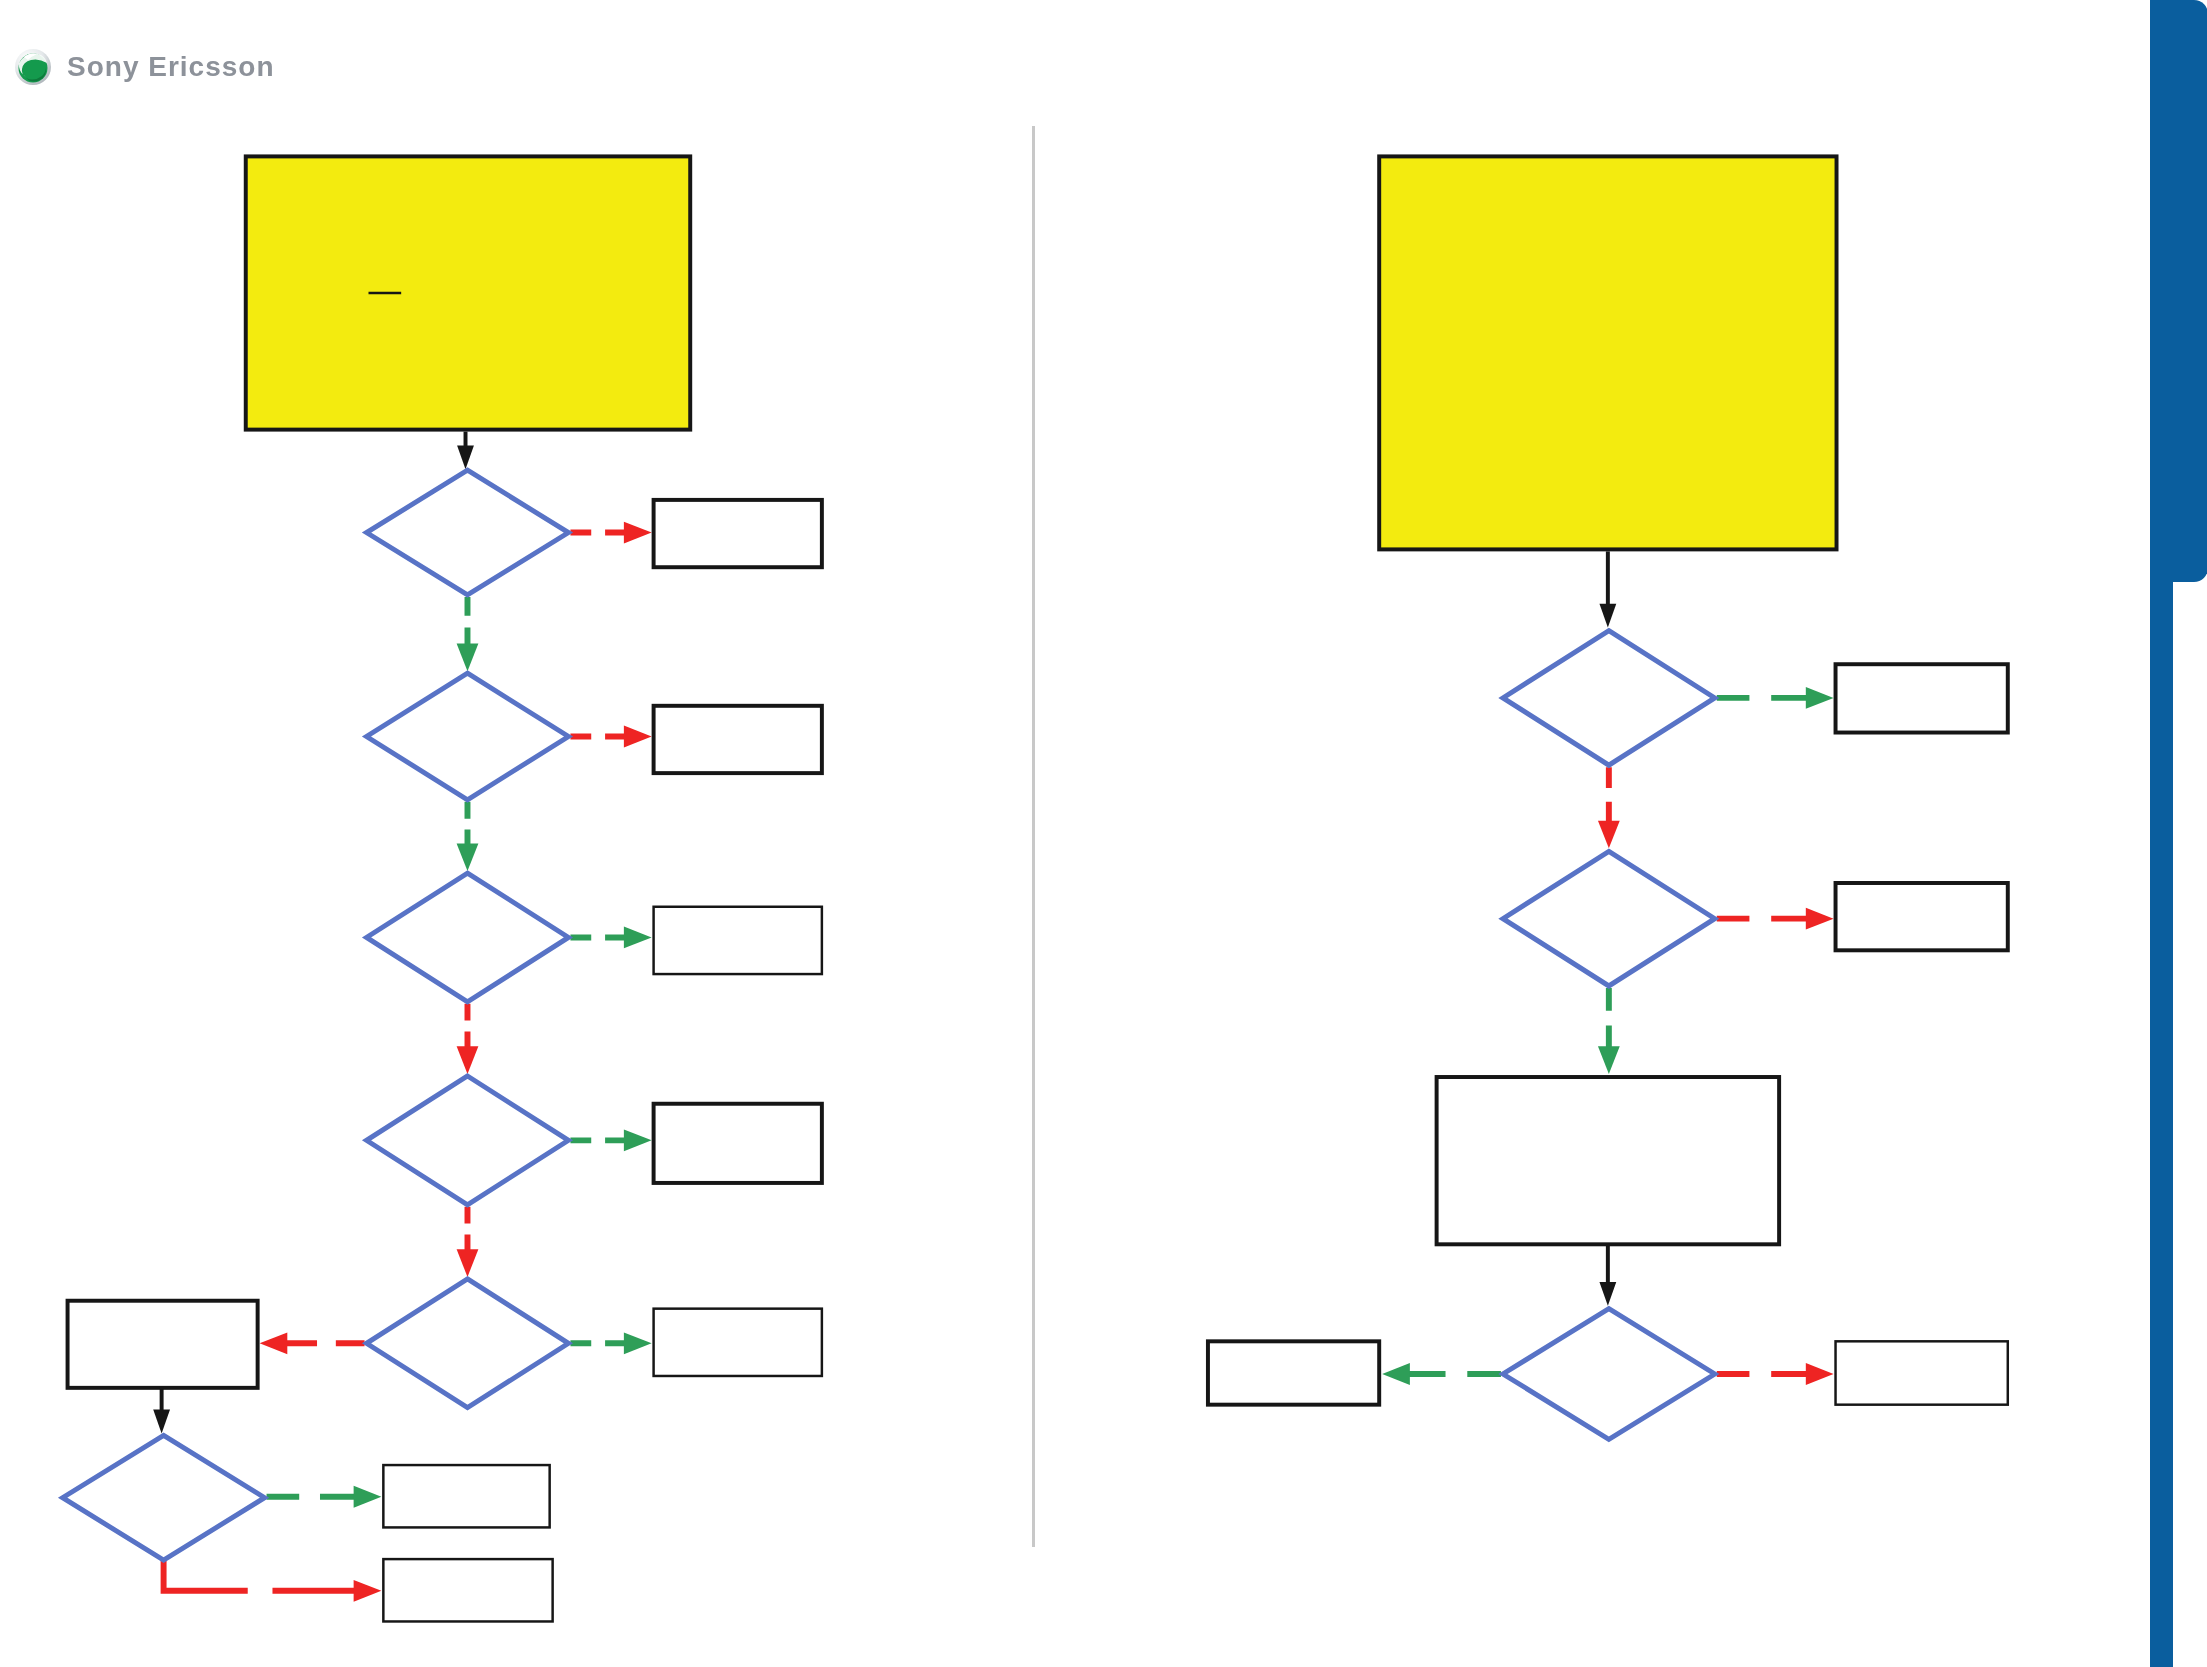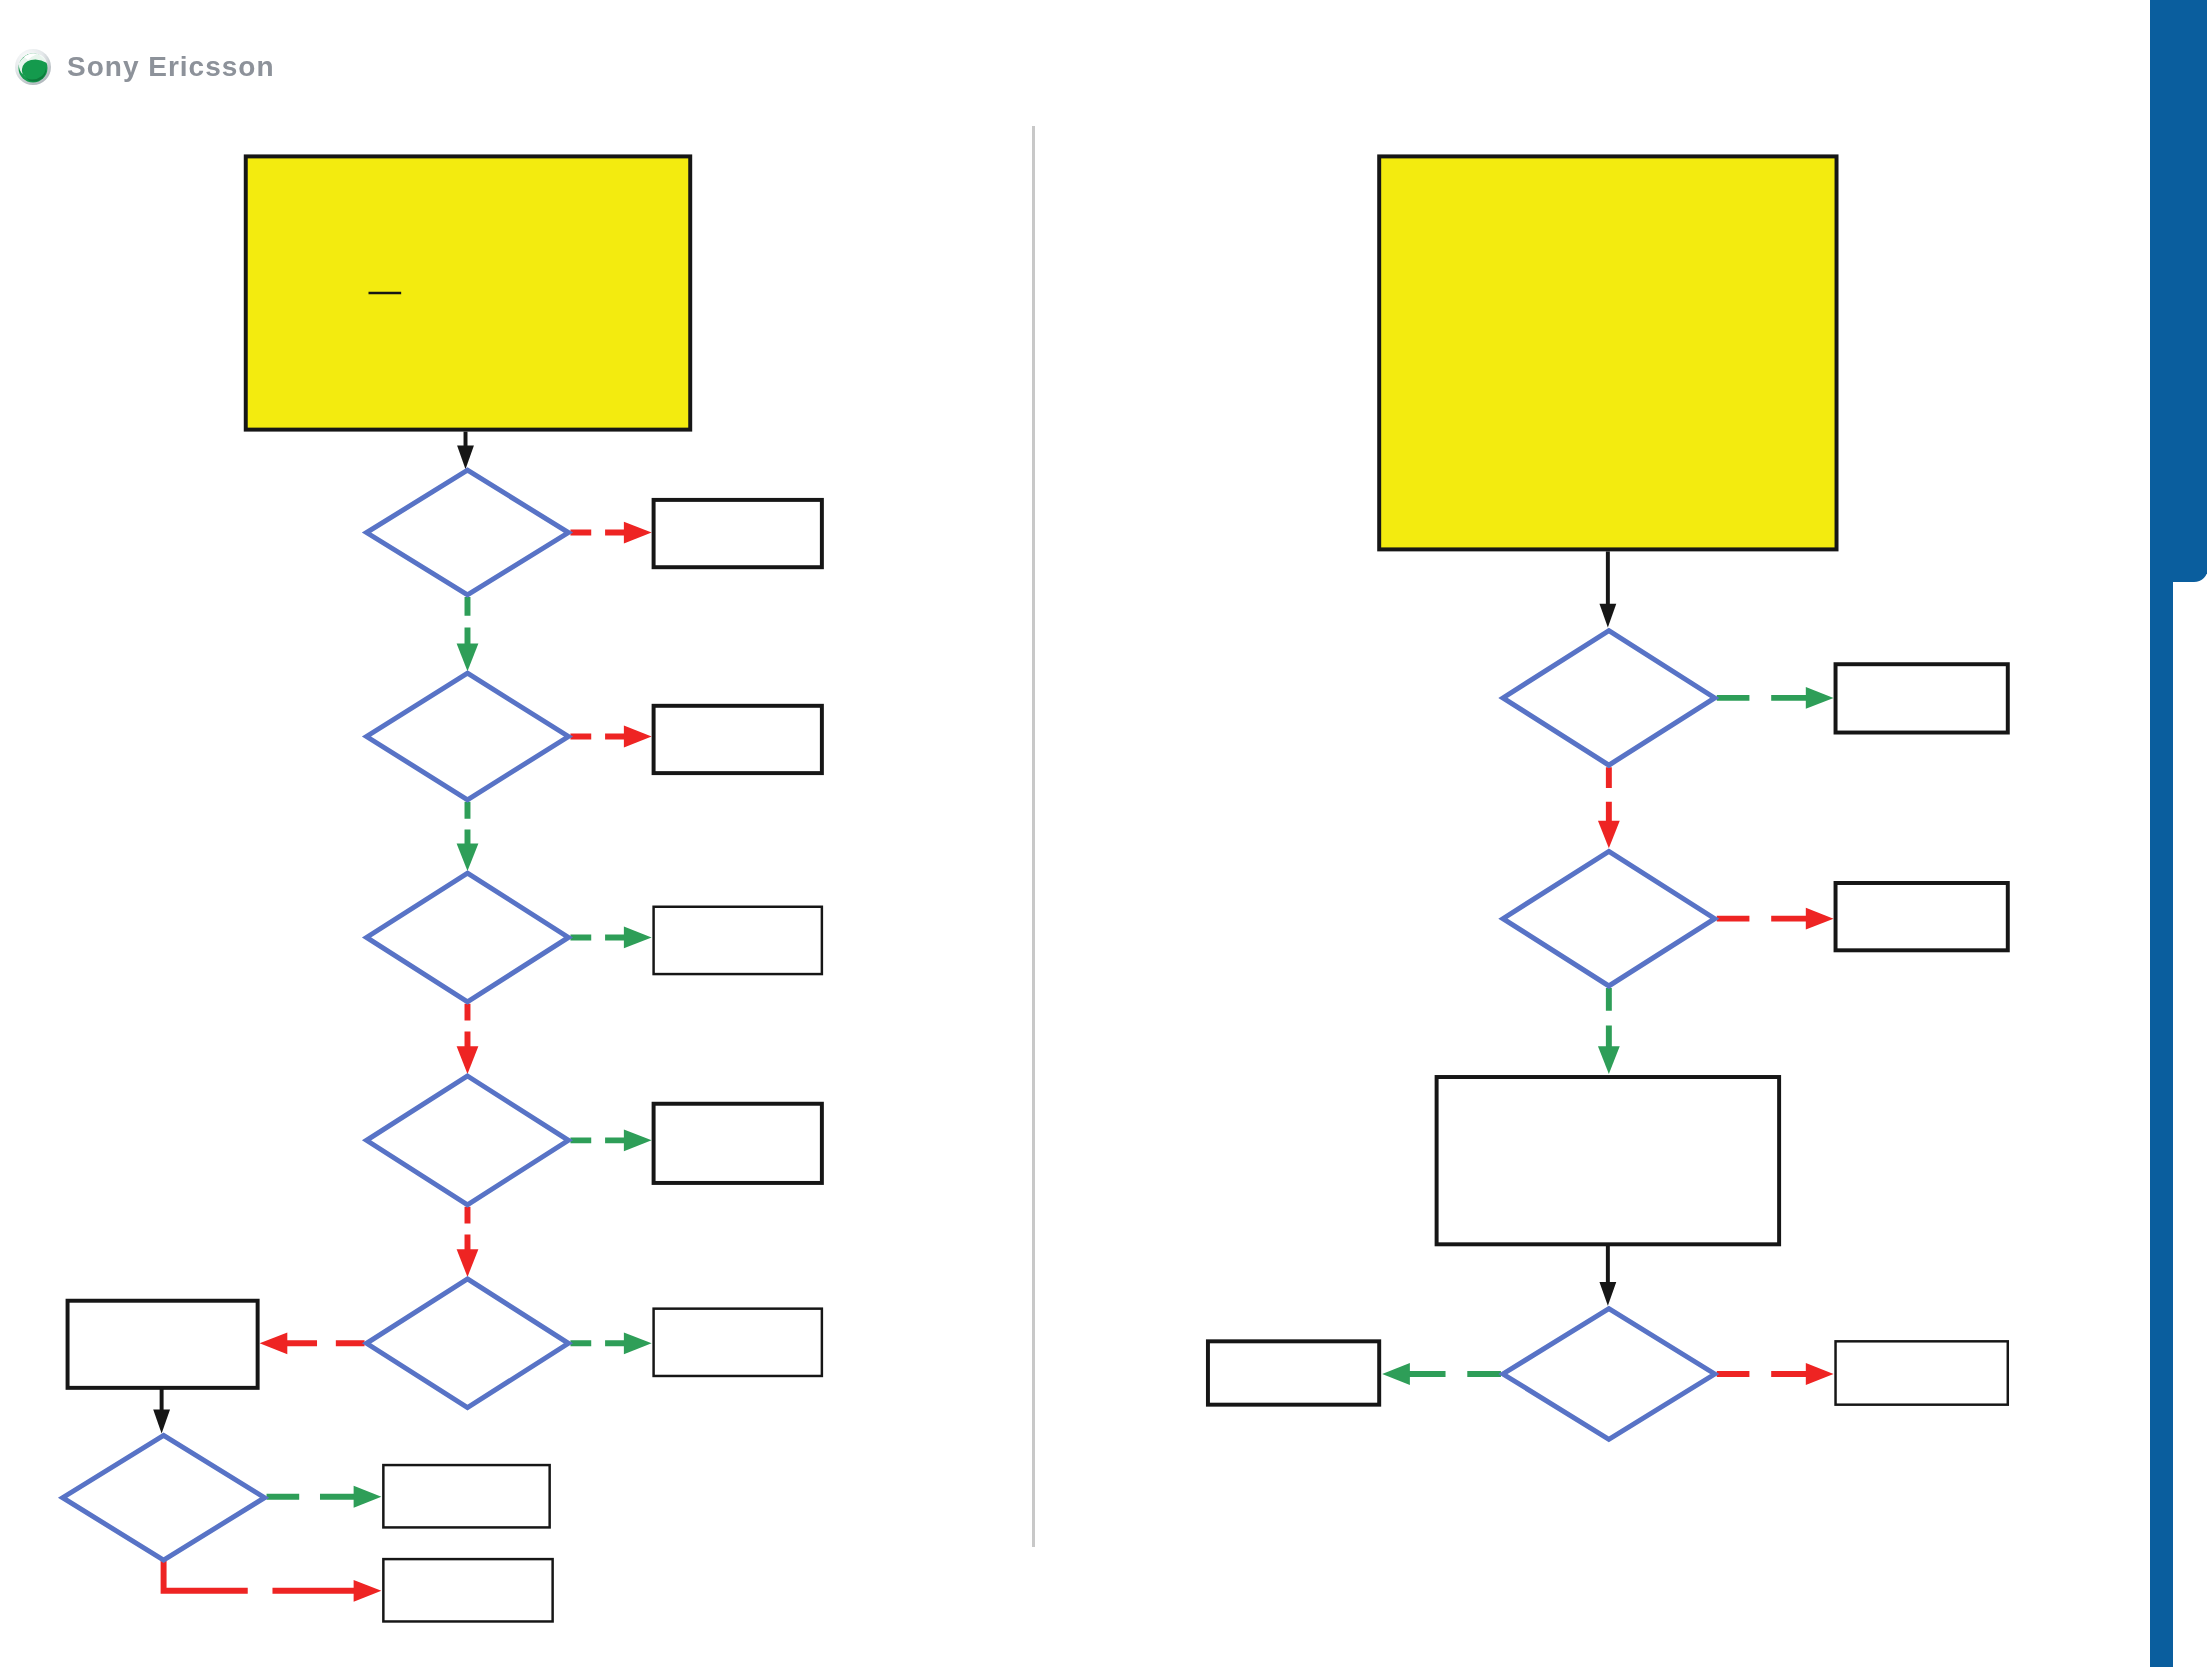--- a/index.html
+++ b/index.html
@@ -1,17 +1,17 @@
 <!DOCTYPE html>
 <html><head>
 <meta charset="utf-8">
 <style>
   html,body{margin:0;padding:0;background:#fff;}
   .page{position:relative;width:2208px;height:1667px;background:#ffffff;
-        font-family:"Liberation Sans", sans-serif;overflow:hidden;}
+        font-family:"Liberation Sans", sans-serif;overflow:hidden;border-radius:14px;}
   .logo{position:absolute;left:14px;top:48px;display:flex;align-items:center;gap:15px;}
   .logo-text{font-size:28px;font-weight:bold;color:#8d929a;letter-spacing:1px;}
   .canvas{position:absolute;left:0;top:0;}
   .divider{position:absolute;left:1032px;top:126px;width:3px;height:1421px;background:#c8c8c8;}
   .bar-narrow{position:absolute;left:2150px;top:0;width:23px;height:1667px;background:#0a5e9e;}
   .bar-wide{position:absolute;left:2173px;top:0;width:35px;height:582px;background:#0a5e9e;
             border-radius:0 0 14px 0;}
 </style>
 </head>
 <body>

